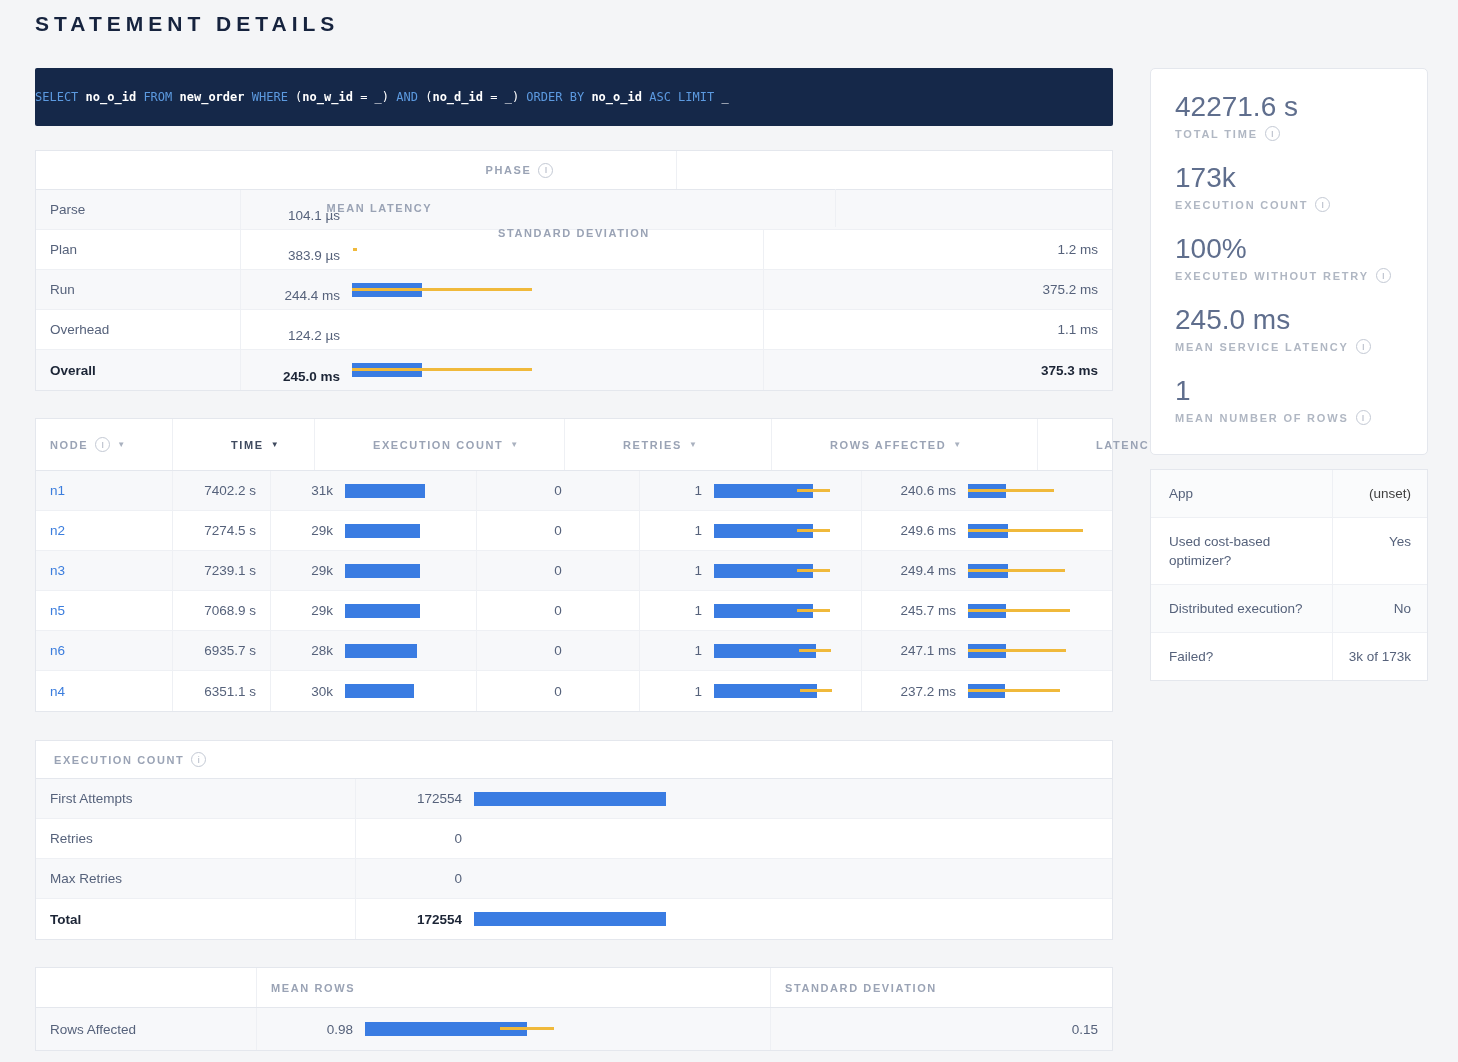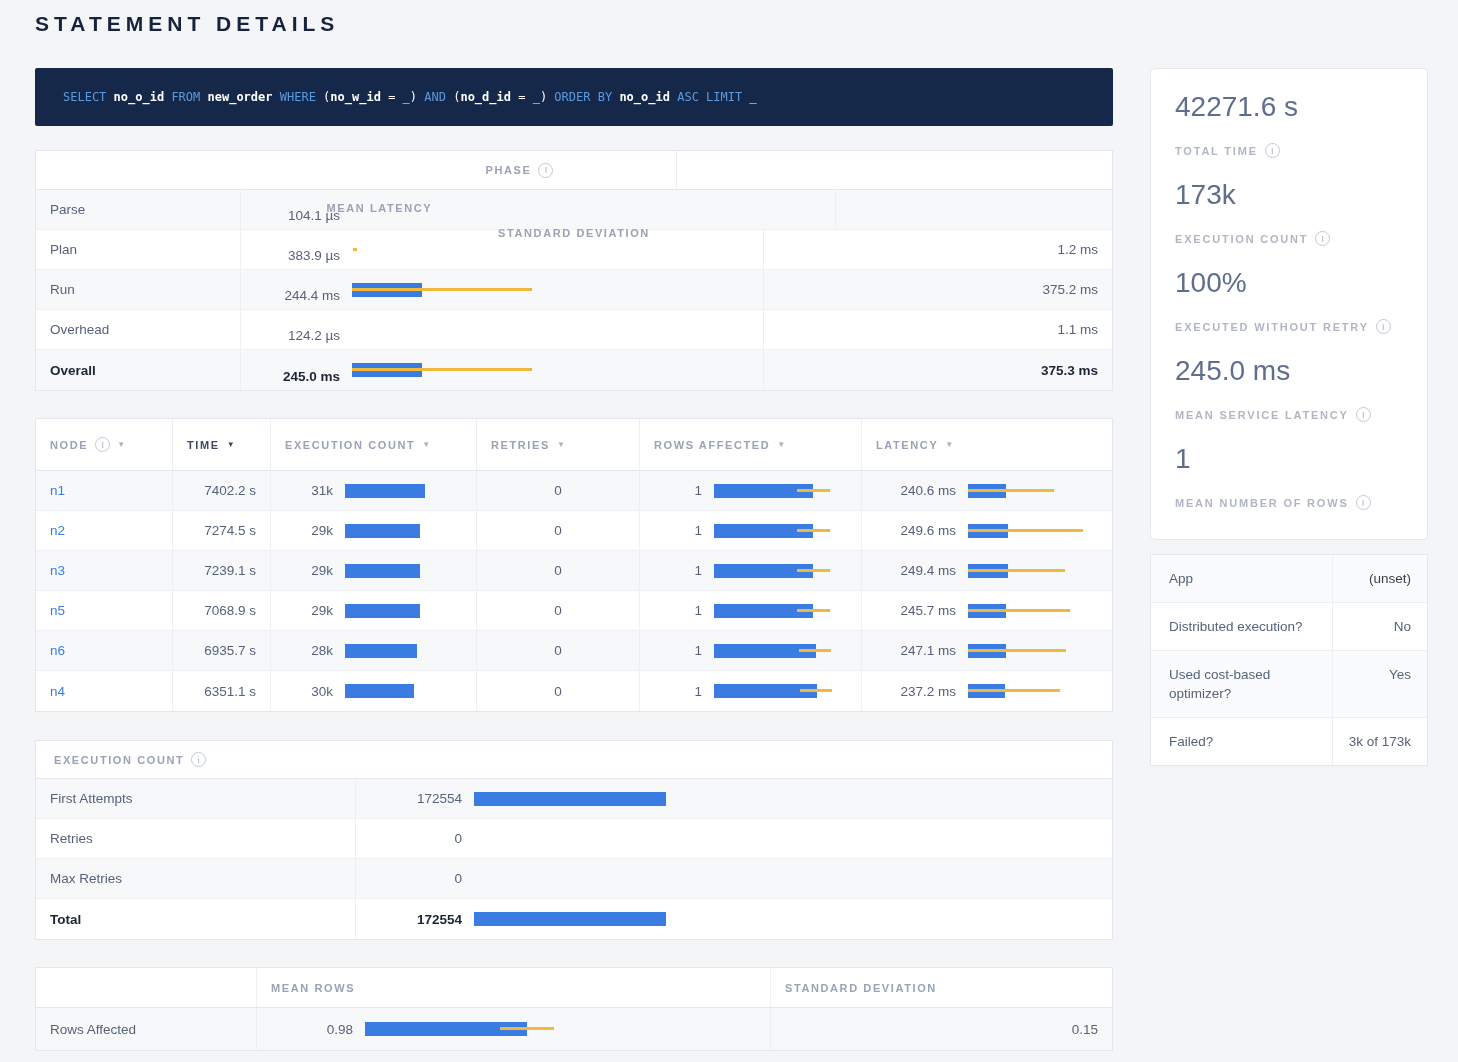--- a/index.html
+++ b/index.html
@@ -15,21 +15,21 @@
     font-size:21px; font-weight:bold; letter-spacing:5px;
     color:#16233e; margin:4px 0 0 -22px; padding-left:0;
   }
   .layout { display:flex; margin-top:32px; align-items:flex-start; }
   .main { width:1078px; flex:none; }
   .sidebar { width:278px; flex:none; margin-left:37px; }
 
   
   .sql-box {
     background:#152849; border-radius:2px;
-    padding:19px 28px; margin-bottom:24px;
+    padding:19px 0; margin-bottom:24px;
     font-family:"DejaVu Sans Mono", monospace;
     font-size:12px; line-height:20px; color:#ffffff;
     white-space:nowrap; overflow:hidden;
   }
   .sql-kw { color:#5c9ae0; }
   .sql-id { color:#ffffff; font-weight:bold; }
   .sql-pl { color:#ffffff; }
 
   
   .tbl { background:#ffffff; border:1px solid #e4e7ed; }
@@ -57,21 +57,21 @@
   
   .pt-c1 { width:205px; flex:none; }
   .pt-c2 { width:523px; flex:none; }
   .pt-c3 { flex:1; }
   .pt-num { width:85px;margin-top:12px; }
   .phase-table { margin-bottom:27px; }
   .phase-table .thead { height:39px;flex-direction:column; }
 
   
   .node-table { margin-bottom:0; }
-  .node-table .thead { height:52px; }
+  .node-table .thead { height:52px;gap:44px; }
   .nt-c1 { width:137px; flex:none; }
   .nt-c2 { width:98px; flex:none; }
   .nt-c3 { width:206px; flex:none; }
   .nt-c4 { width:163px; flex:none; }
   .nt-c5 { width:222px; flex:none; }
   .nt-c6 { flex:1; }
   .nt-exec-num { width:48px; }
   .nt-rows-num { width:48px; }
   .nt-lat-num { width:80px; }
   .node-link { color:#3b7ddd; text-decoration:none; cursor:pointer; }
@@ -103,21 +103,21 @@
 
   
   .side-card {
     background:#fff; border:1px solid #e4e7ed; border-radius:5px;
     padding:22px 24px 8px 24px; margin-bottom:14px;
   }
   .stat { margin-bottom:21px; }
   .stat-value { font-size:28px; color:#5f6e8d; line-height:32px; }
   .stat-label {
     font-size:11px; font-weight:bold; letter-spacing:1.8px; color:#b0b7c3;
-    text-transform:uppercase; margin-top:20px; display:flex; align-items:center;
+    text-transform:uppercase; margin-top:3px; display:flex; align-items:center;
   }
   .side-tbl { background:#fff; border:1px solid #e4e7ed; }
   .prop-row { display:flex; border-bottom:1px solid #eef0f4; }
   .prop-row:last-child { border-bottom:none; }
   .prop-row:nth-child(odd) { background:#fafbfc; }
   .prop-label { width:182px; flex:none; padding:14px 12px 14px 18px; font-size:13.5px; color:#56627b; border-right:1px solid #eef0f4; line-height:19px; }
   .prop-value { flex:1; padding:14px 16px 14px 8px; font-size:13.5px; color:#56627b; text-align:right; line-height:19px; }
   .prop-value.muted { color:#404040; }
 </style>
 </head>
@@ -545,26 +545,26 @@
               <span class="info">i</span>
             </div>
           </div>
         </div>
       <div class="side-tbl">
           <div class="prop-row">
             <div class="prop-label">App</div>
             <div class="prop-value muted">(unset)</div>
           </div>
           <div class="prop-row">
+            <div class="prop-label">Used cost-based optimizer?</div>
+            <div class="prop-value">Yes</div>
+          </div>
+          <div class="prop-row">
             <div class="prop-label">Distributed execution?</div>
             <div class="prop-value">No</div>
-          </div>
-          <div class="prop-row">
-            <div class="prop-label">Used cost-based optimizer?</div>
-            <div class="prop-value">Yes</div>
           </div>
           <div class="prop-row">
             <div class="prop-label">Failed?</div>
             <div class="prop-value">3k of 173k</div>
           </div>
         </div>
     </div>
 
   </div>
 </div>

